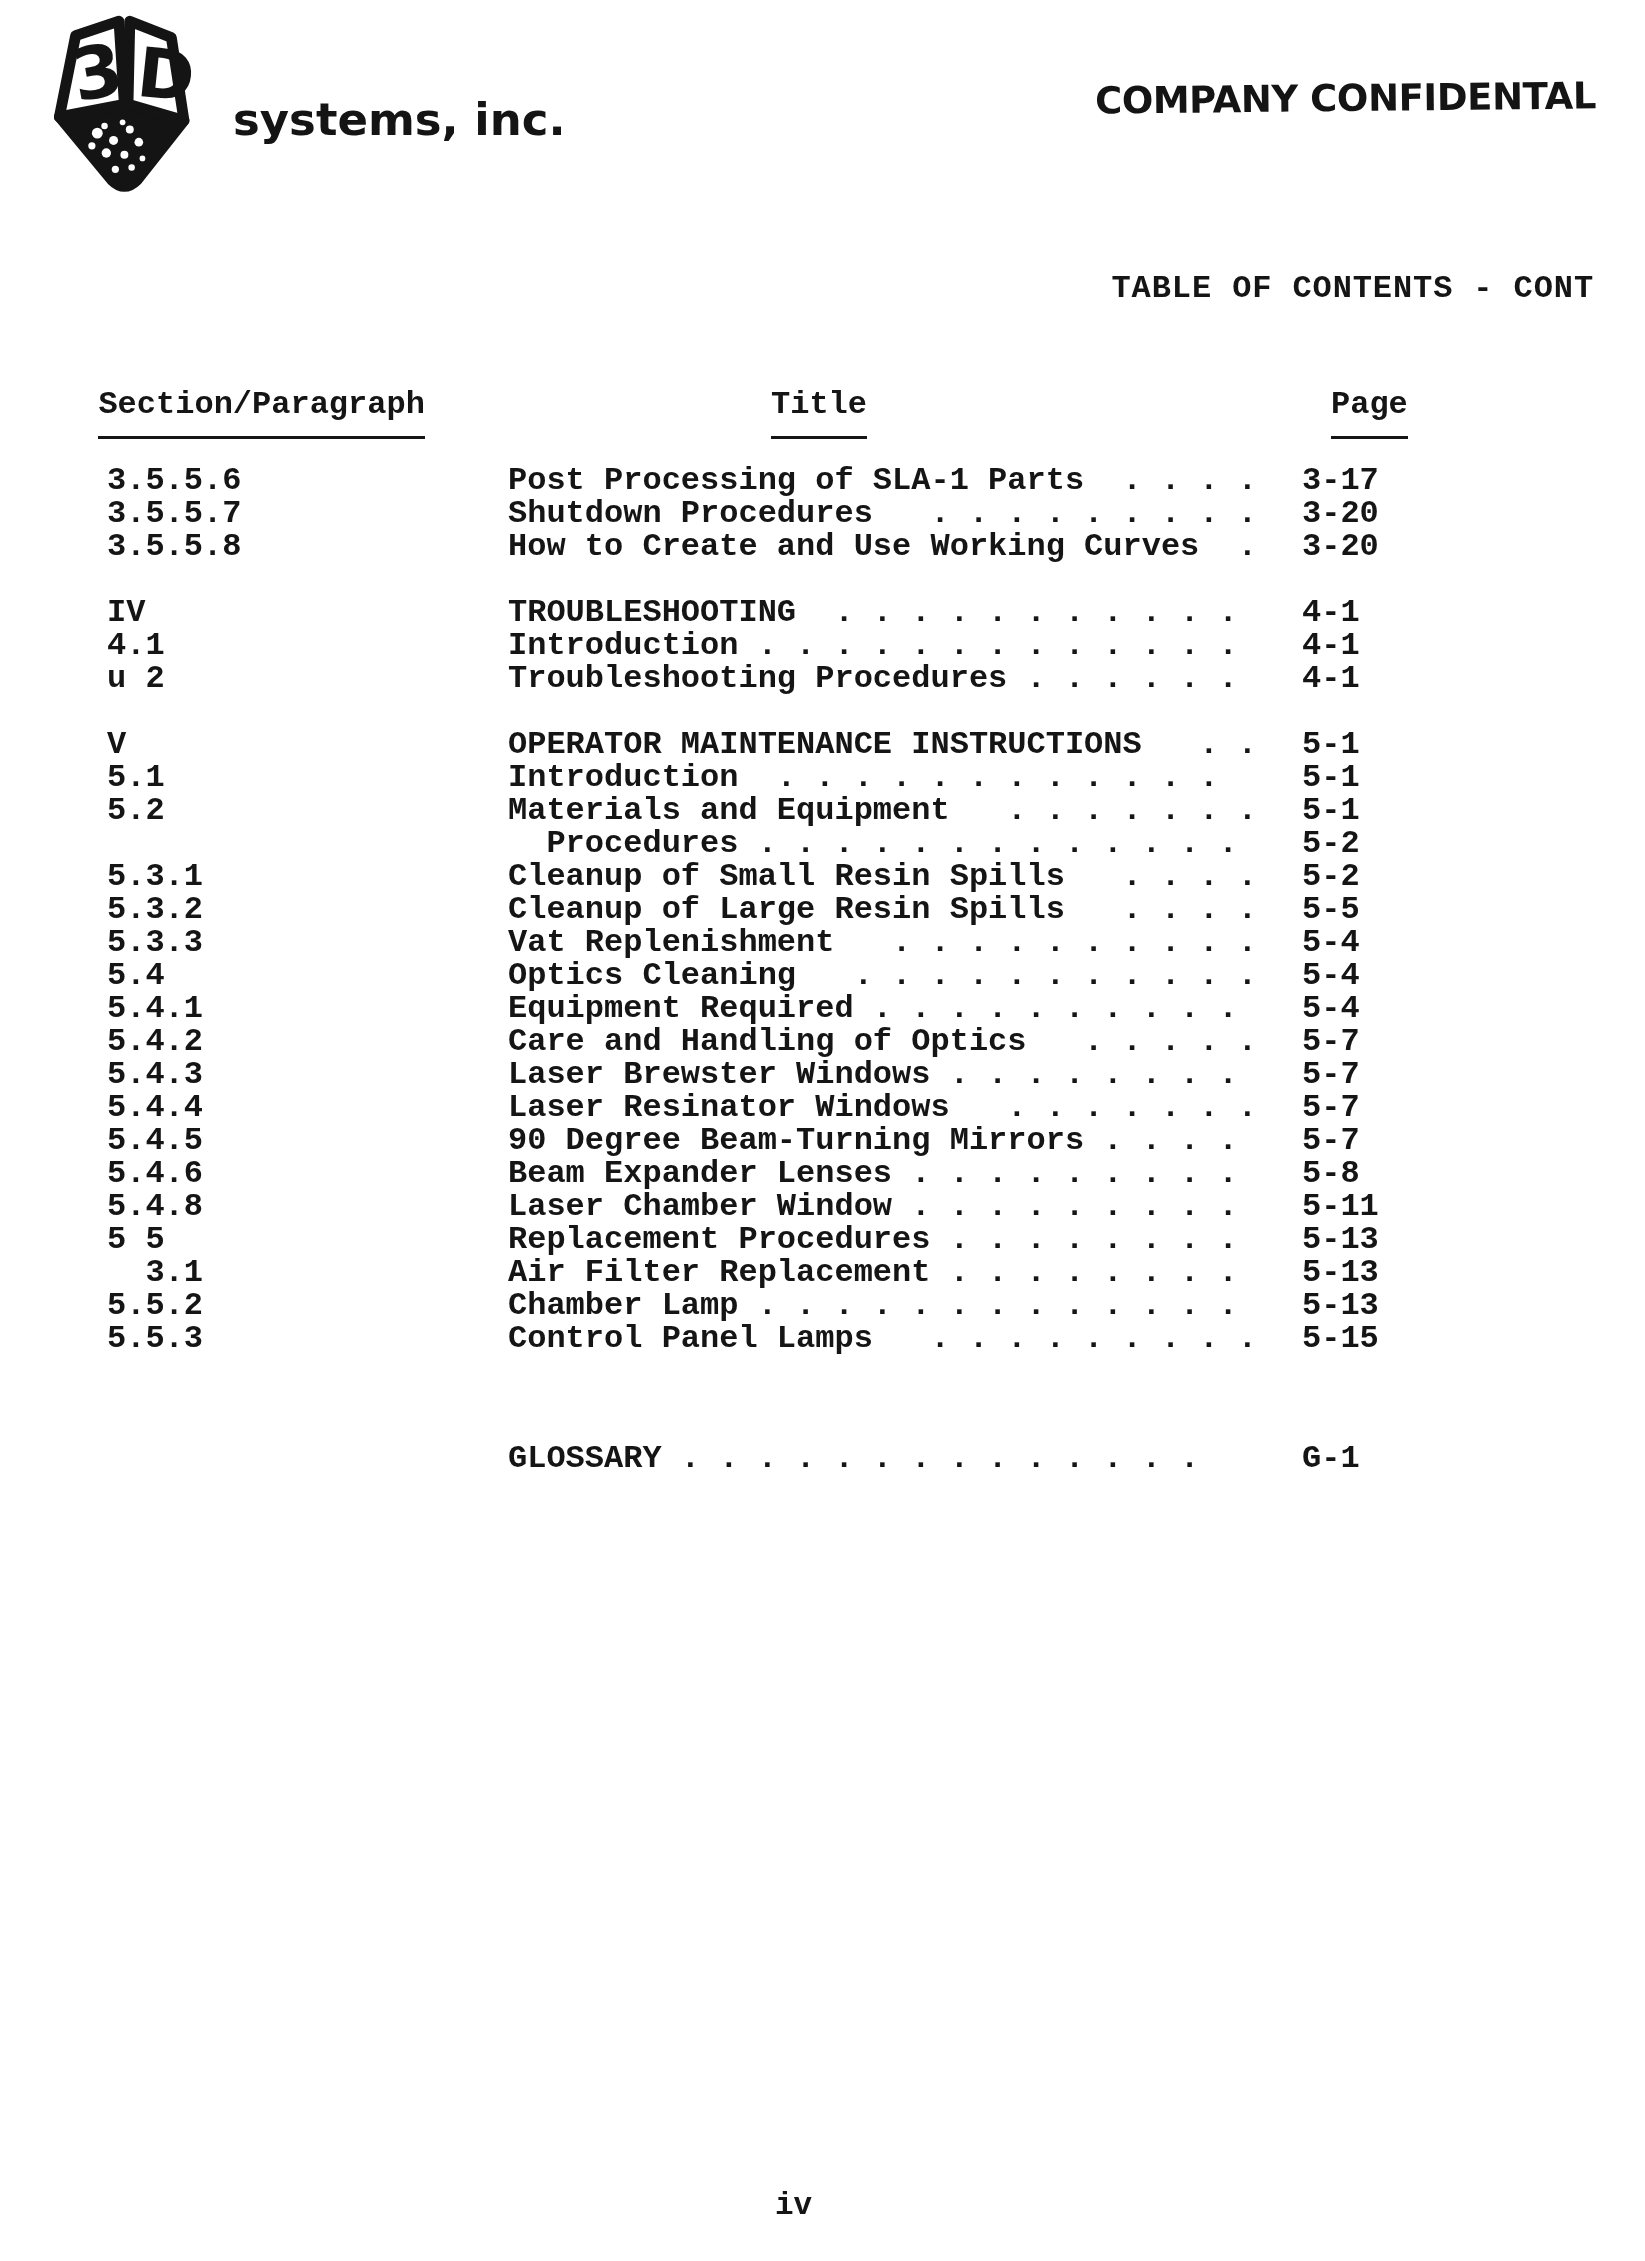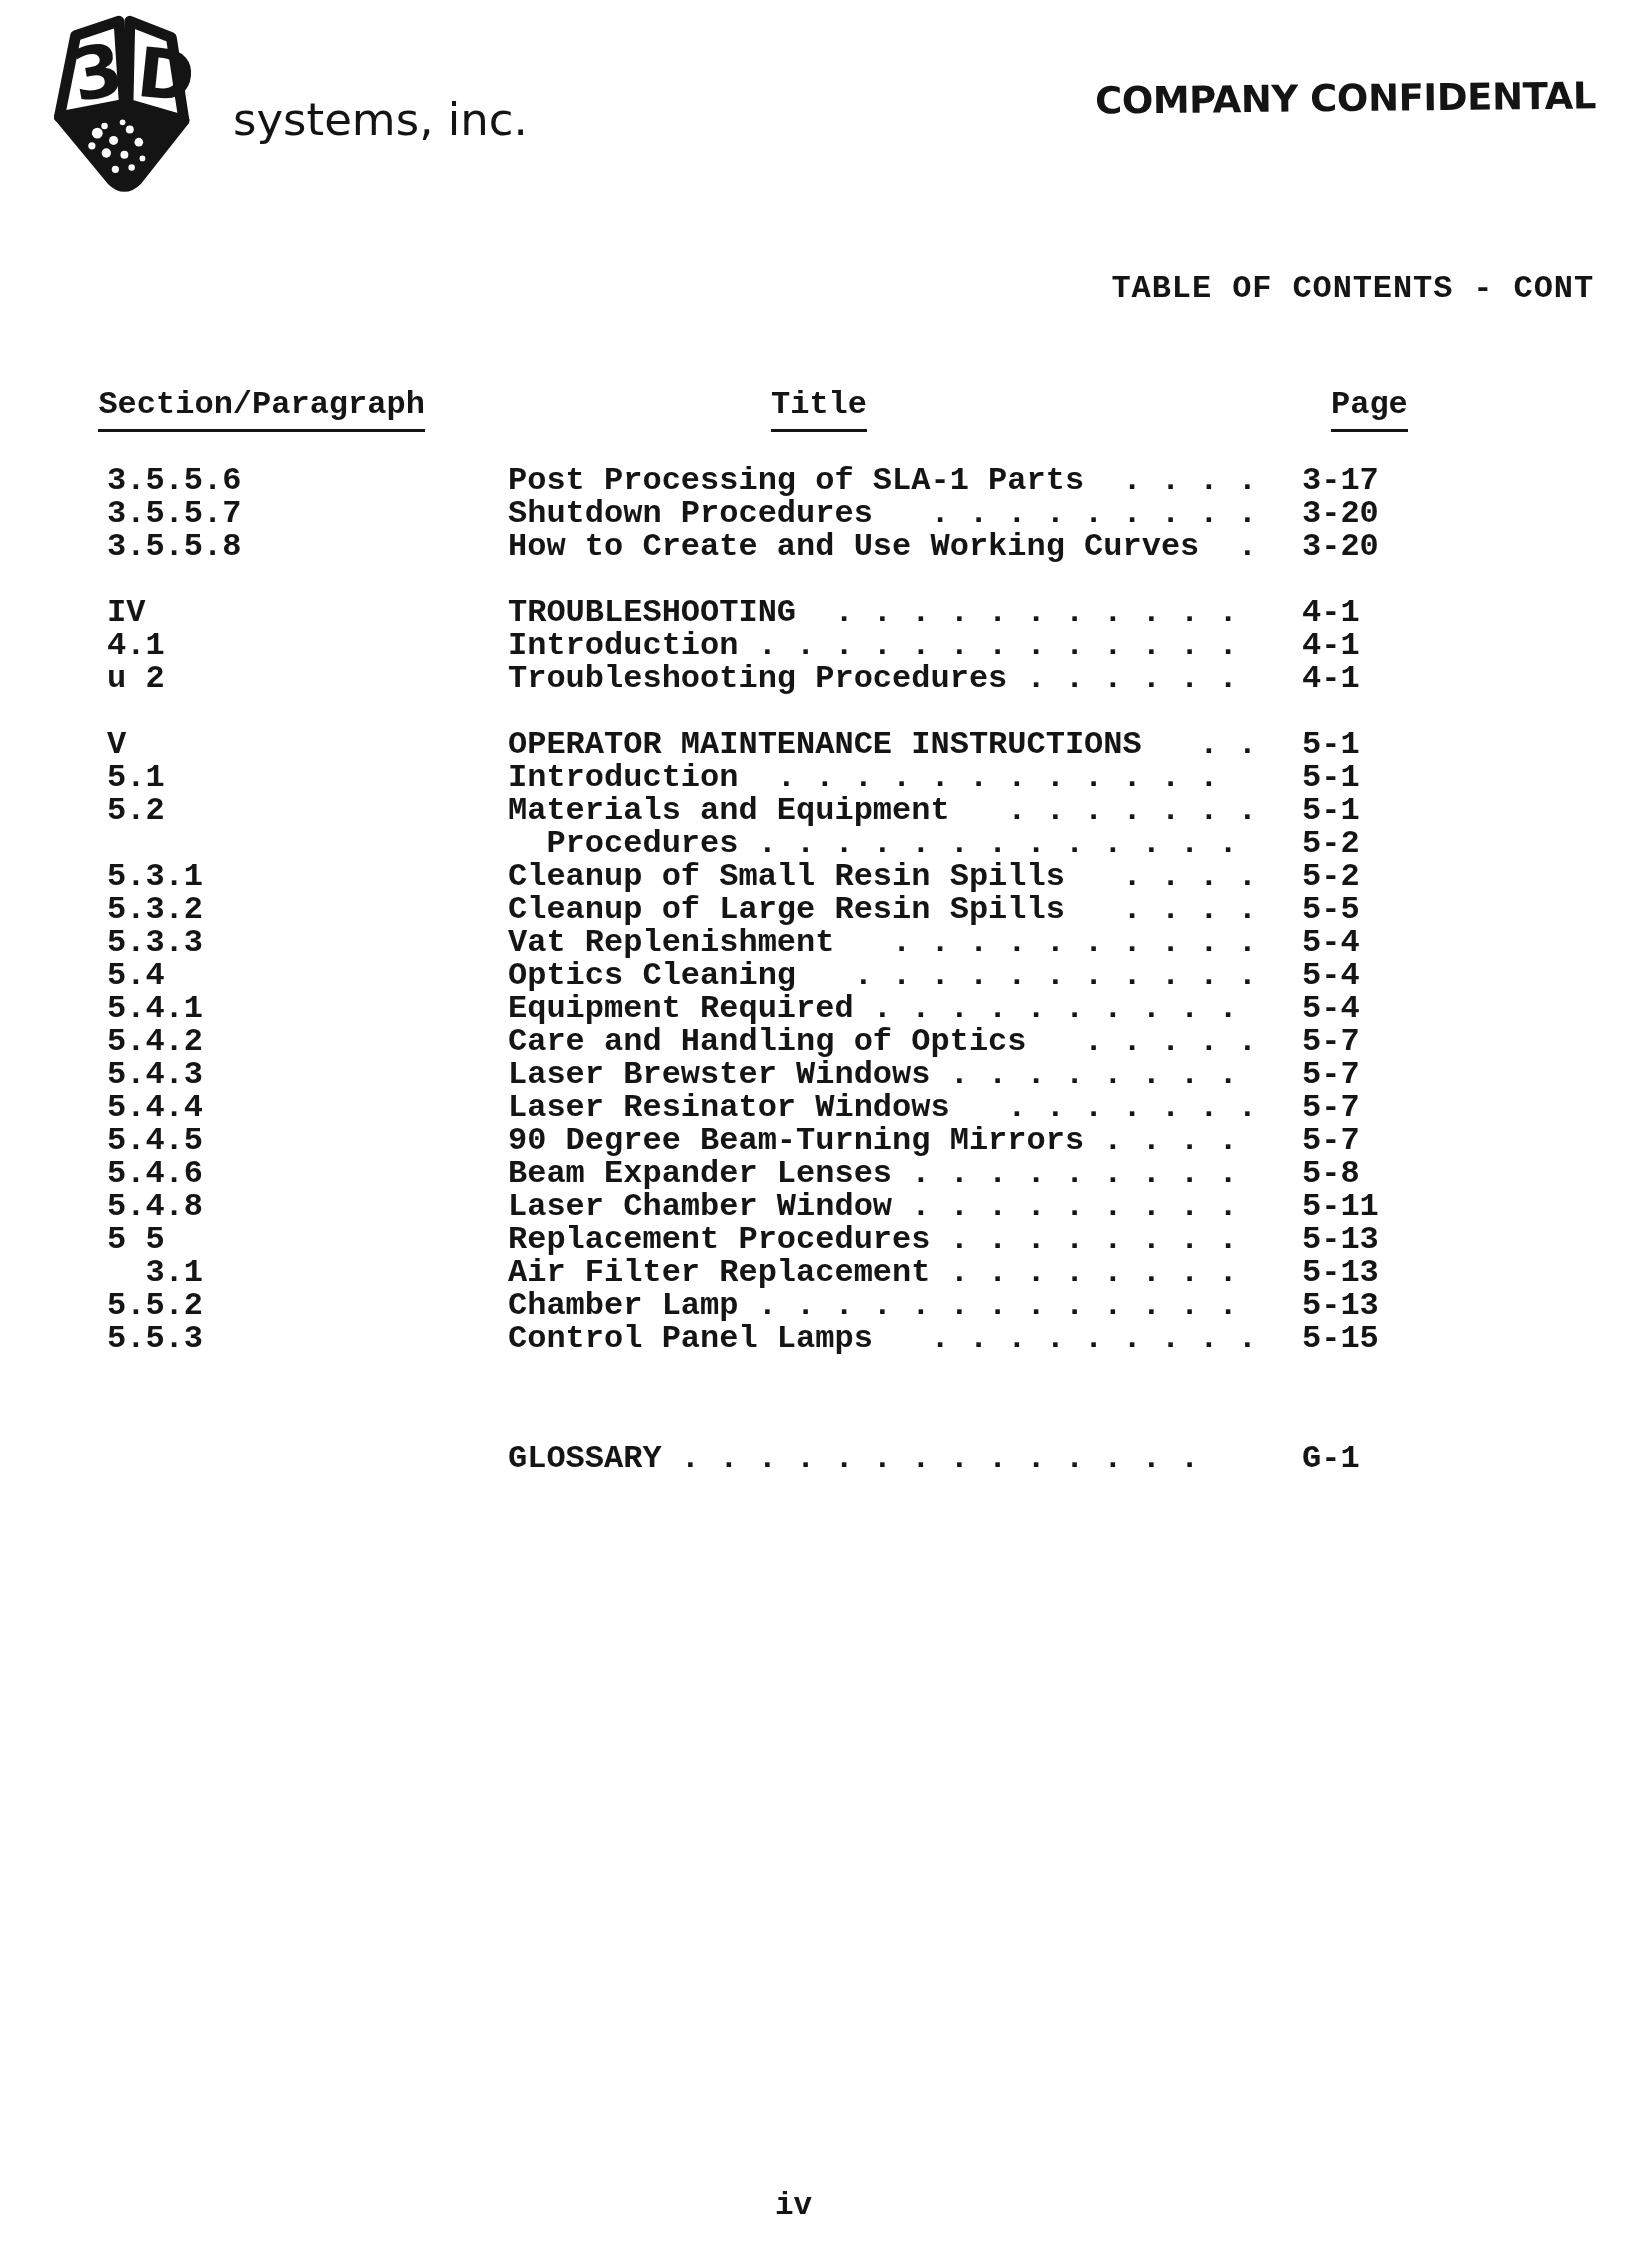--- a/index.html
+++ b/index.html
@@ -6,40 +6,40 @@
   .page {
     position:relative; width:1645px; height:2261px; margin:0 auto;
     background:#ffffff; color:#151515; overflow:hidden;
     font-family:"Liberation Mono","DejaVu Sans Mono",monospace;
   }
   
   .logo { position:absolute; left:26px; top:13.7px; width:204px; height:195px; }
   .brand {
     position:absolute; left:233px; top:93px;
     font-family:"DejaVu Sans","Liberation Sans",sans-serif;
-    font-weight:400; font-size:45px; letter-spacing:0px; color:#141414;
+    font-weight:700; font-size:45px; letter-spacing:0px; color:#141414;
   }
   .confidential {
     position:absolute; left:1095px; top:77px;
     font-family:"DejaVu Sans","Liberation Sans",sans-serif;
     font-weight:700; font-size:37px; letter-spacing:-0.4px; color:#141414;
     transform:rotate(-0.6deg);
   }
   
   .doc-title {
     position:absolute; top:254px; left:0; width:1594px; text-align:right;
     font-size:32px; font-weight:700; letter-spacing:0.9px; white-space:pre;margin-top:16px;
   }
   
   .toc { position:absolute; left:107px; top:386px; width:1474px; }
   .toc-head { position:relative; height:43px; font-size:32px; font-weight:700; }
   .h-sec  { position:absolute; left:-8.6px; }
   .h-title{ position:absolute; left:664px; }
   .h-page { position:absolute; left:1224px; }
-  .u { border-bottom:3.4px solid #151515; padding-bottom:6px; display:inline-block; }
+  .u { border-bottom:3.4px solid #151515; padding-bottom:13px; display:inline-block; }
   .toc-rows { margin-top:35px; font-size:32px; font-weight:700; }
   .toc-row { position:relative; height:33px; line-height:33px; white-space:pre; }
   .sec { display:inline-block; width:401px; white-space:pre; }
   .ttl, .ldr { white-space:pre; }
   .pg  { position:absolute; left:1195px; top:0; }
   .spacer { width:100%; }
   
   .footer { position:absolute; left:775px; top:2188px; font-size:31px; font-weight:700; }
 </style>
 </head>

